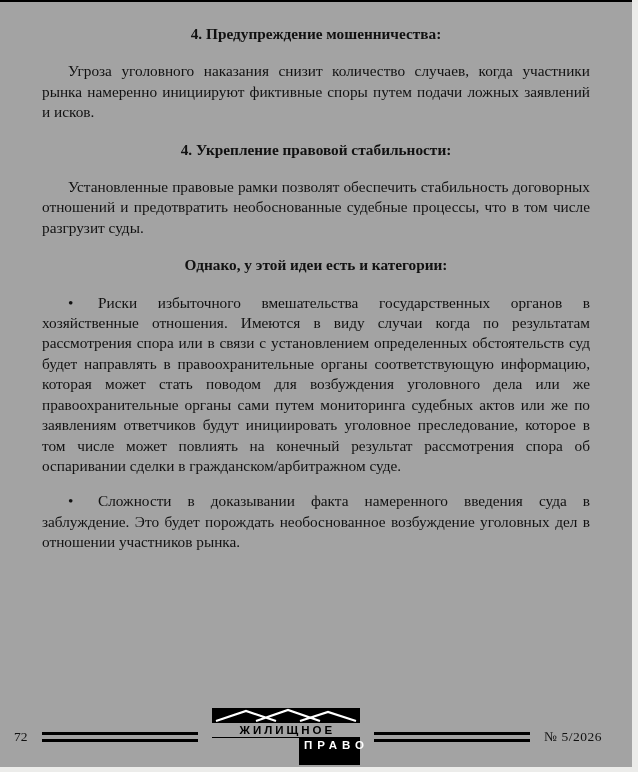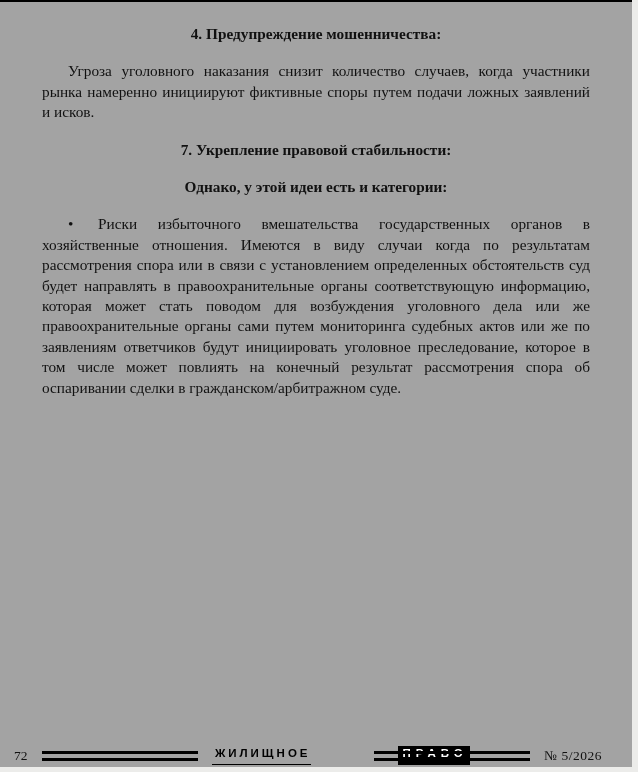--- a/index.html
+++ b/index.html
@@ -61,21 +61,21 @@
   .double-rule {
     flex:1 1 auto;
     height:10px;
     border-top:3px solid #000;
     border-bottom:3px solid #000;
   }
   .logo {
     flex:0 0 auto;
     width:148px;
     display:flex;
-    flex-direction:row;
+    flex-direction:column;
     align-items:stretch;
     font-family:"Liberation Sans", sans-serif;
   }
   .logo-roof { display:block; width:148px; height:15px; }
   .logo-line1 {
     font-weight:bold;
     font-size:11.5px;
     letter-spacing:3px;
     text-align:center;
     color:#000;
@@ -84,43 +84,45 @@
   }
   .logo-line2-wrap { text-align:right; padding-left:42px; }
   .logo-line2 {
     display:block;
     background:#000;
     color:#fff;
     font-weight:bold;
     font-size:11.5px;
     letter-spacing:5px;
     text-align:center;
-    padding:1px 2px 6px 5px;
+    padding:1px 2px 14px 5px;
     margin-left:45px;
   }
 </style>
 </head>
 <body>
 
 <div class="page">
 
   <main class="content">
 
     <h3 class="heading">4. Предупреждение мошенничества:</h3>
 
     <p class="para">Угроза уголовного наказания снизит количество случаев, когда участники рынка намеренно инициируют фиктивные споры путем подачи ложных заявлений и исков.</p>
 
-    <h3 class="heading">7. Укрепление правовой стабильности:</h3>
+    <h3 class="heading">4. Укрепление правовой стабильности:</h3>
 
+    <p class="para">Установленные правовые рамки позволят обеспечить стабильность договорных отношений и предотвратить необоснованные судебные процессы, что в том числе разгрузит суды.</p>
 
     <h3 class="heading">Однако, у этой идеи есть и категории:</h3>
 
 
     <p class="para"><span class="bullet">•</span><span>Риски избыточного вмешательства государственных органов в хозяйственные отношения. Имеются в виду случаи когда по результатам рассмотрения спора или в связи с установлением определенных обстоятельств суд будет направлять в правоохранительные органы соответствующую информацию, которая может стать поводом для возбуждения уголовного дела или же правоохранительные органы сами путем мониторинга судебных актов или же по заявлениям ответчиков будут инициировать уголовное преследование, которое в том числе может повлиять на конечный результат рассмотрения спора об оспаривании сделки в гражданском/арбитражном суде.</span></p>
 
+    <p class="para"><span class="bullet">•</span><span>Сложности в доказывании факта намеренного введения суда в заблуждение. Это будет порождать необоснованное возбуждение уголовных дел в отношении участников рынка.</span></p>
 
 
   </main>
 
   <footer class="footer">
 
     <span class="page-number">72</span>
 
     <div class="double-rule"></div>
 

